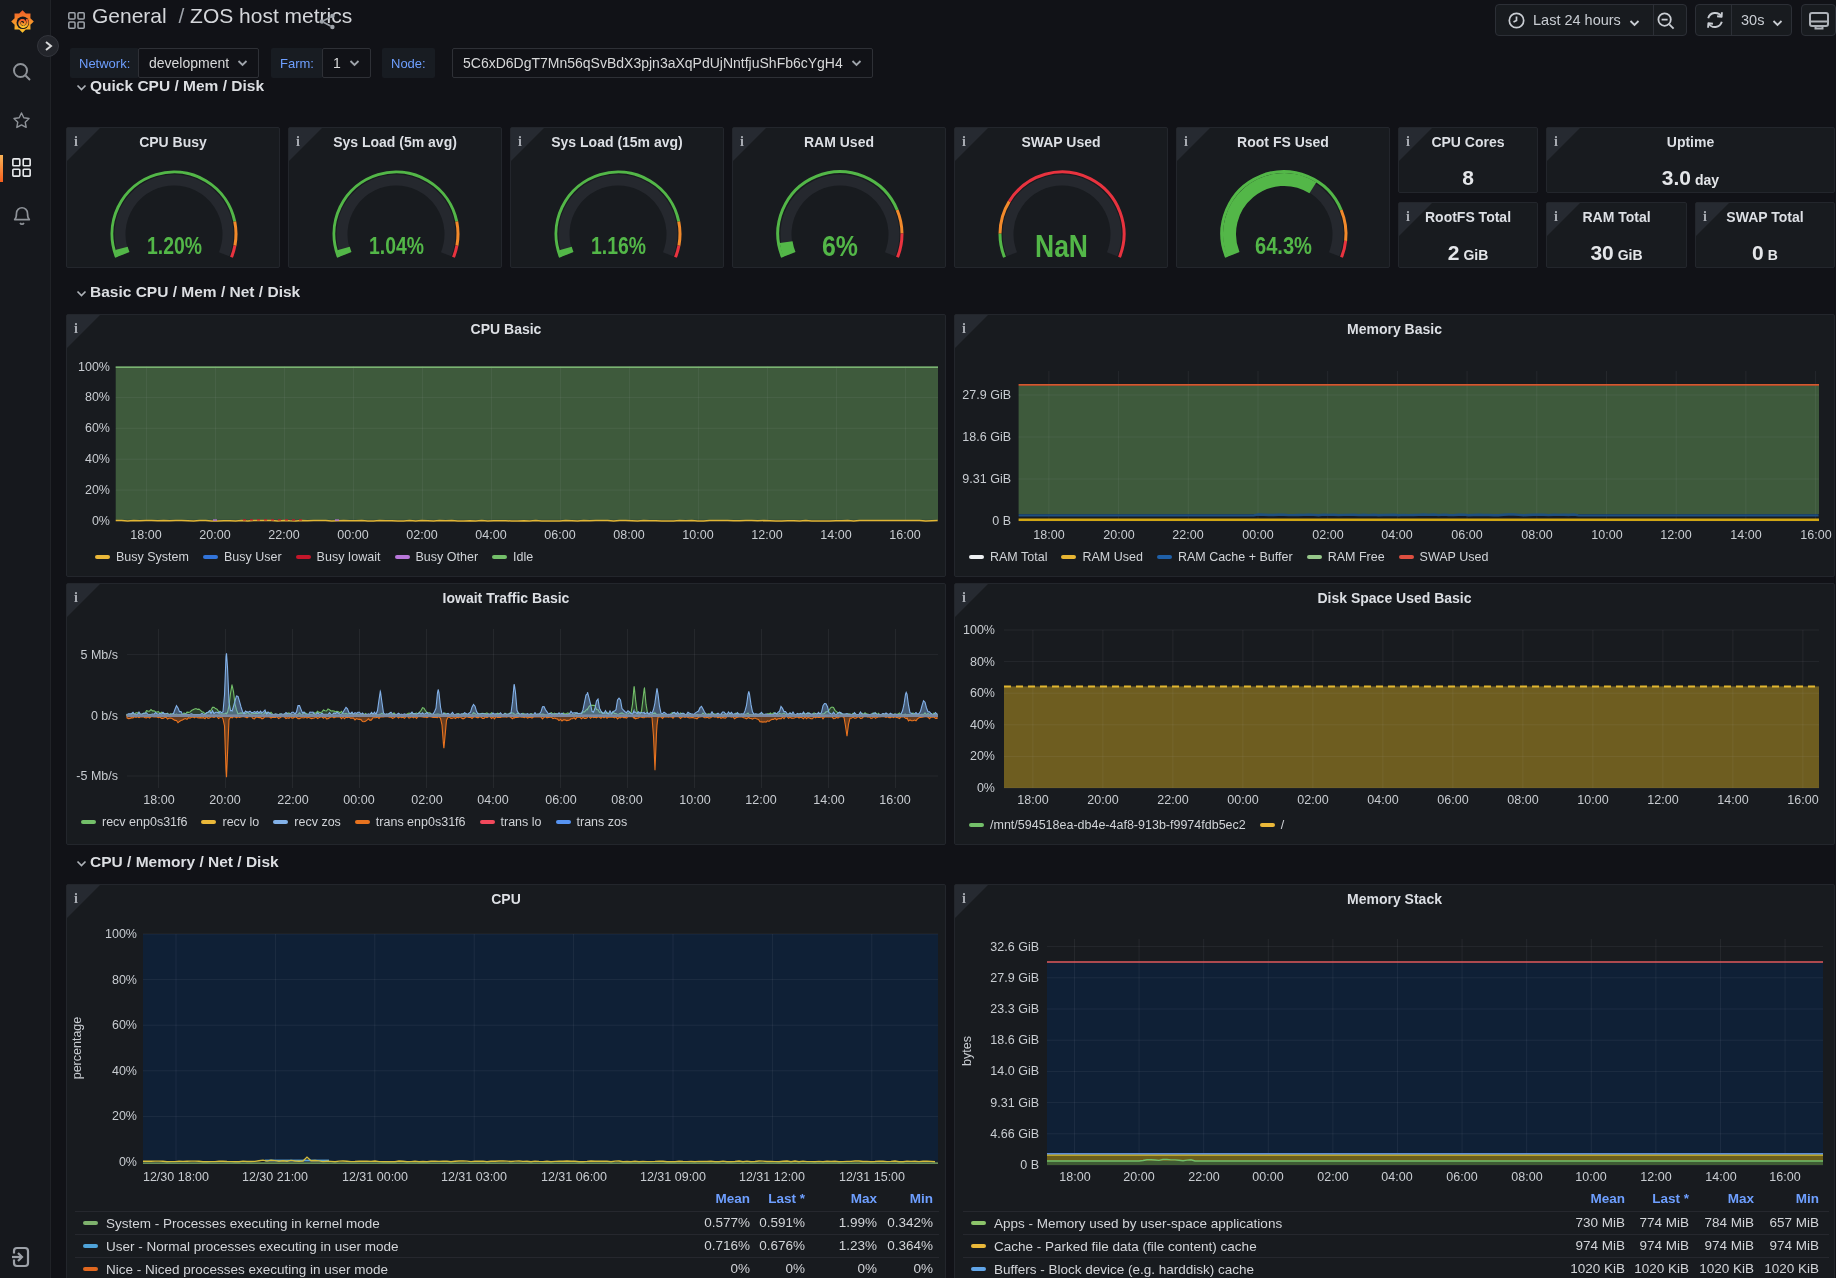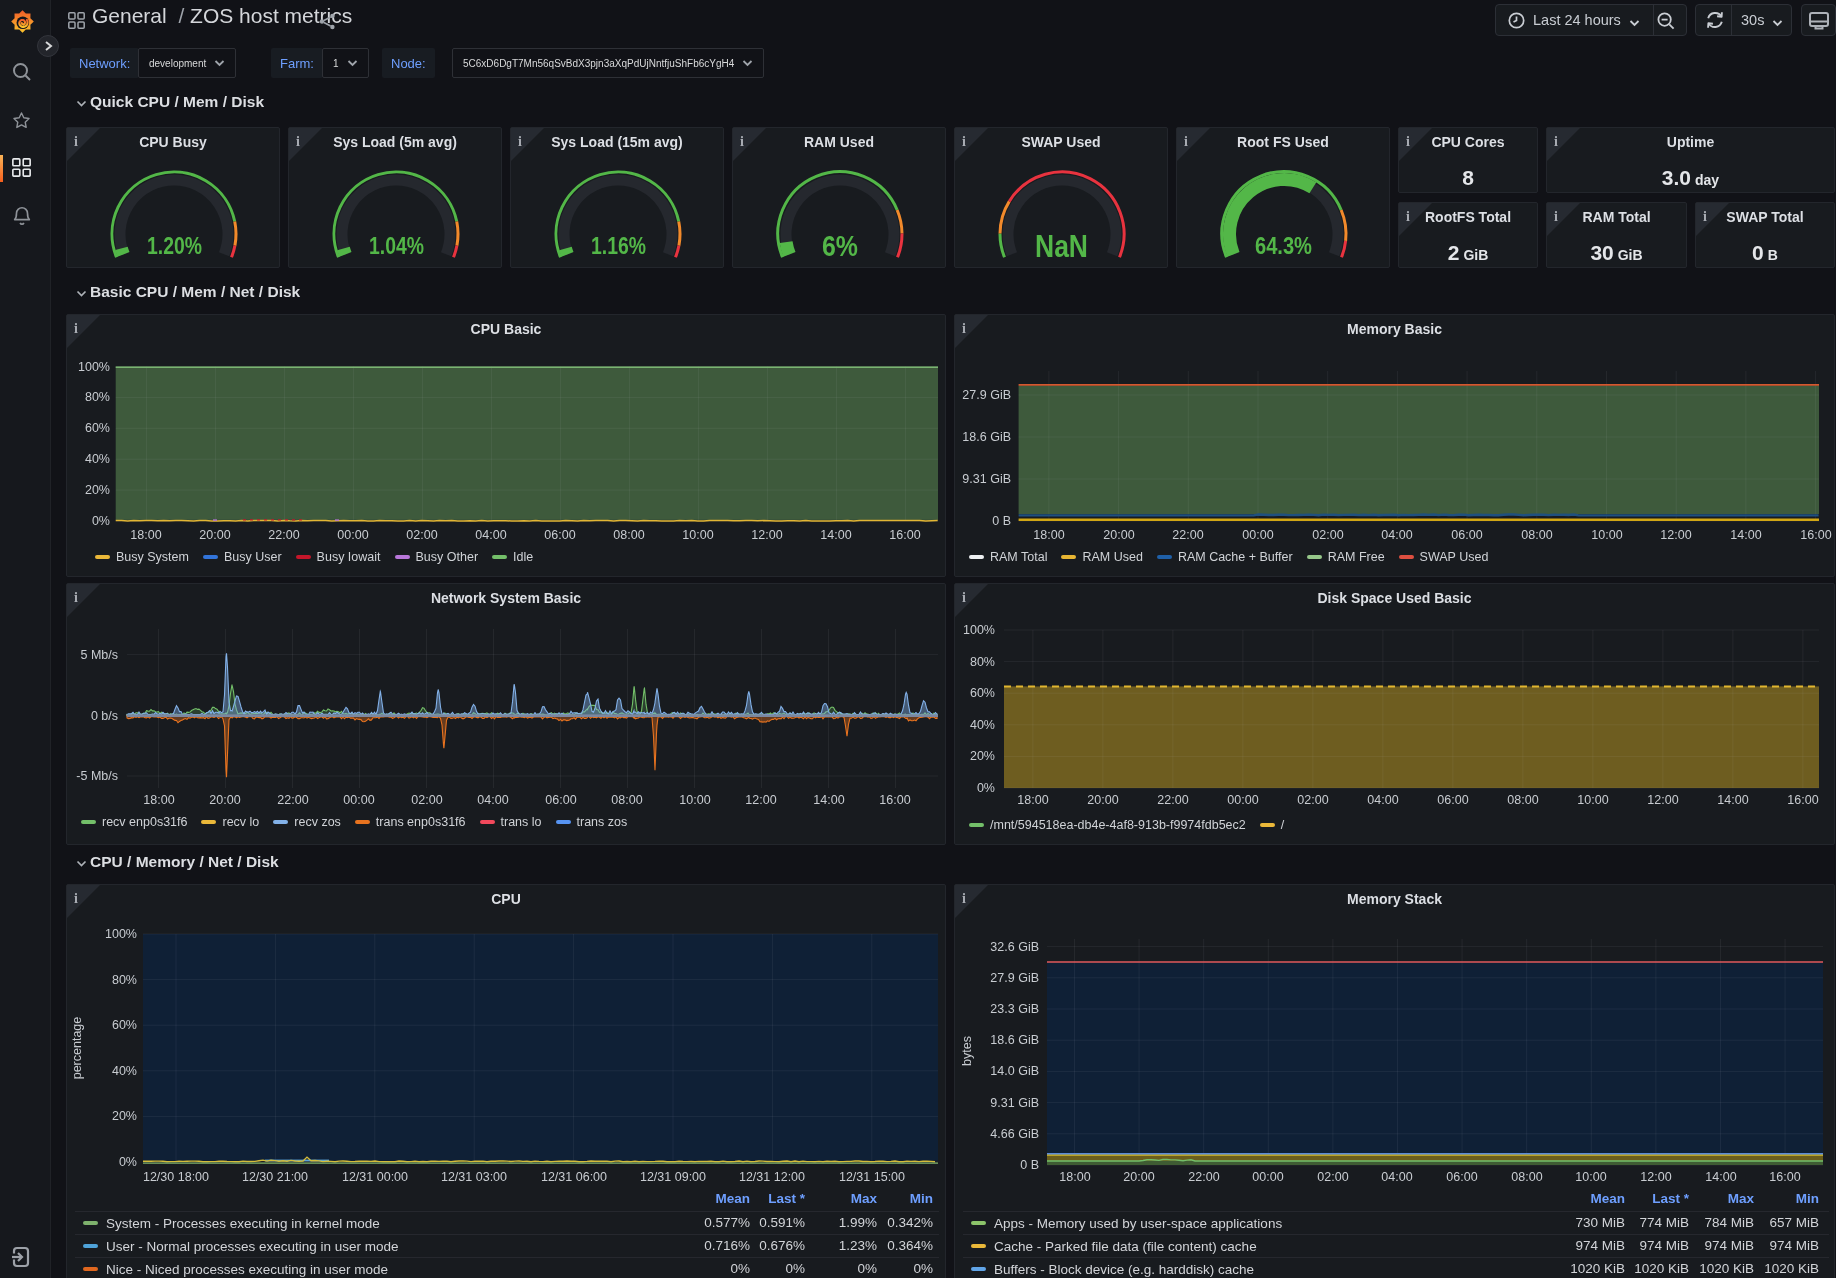--- a/index.html
+++ b/index.html
@@ -18,21 +18,21 @@
 .dash { display:inline-block; width:15px; height:4px; border-radius:2px; margin-right:6px; }
 .ltable { position:absolute; font-size:13.5px; color:#d2d4d8; }
 .lhead { position:relative; height:22px; color:#6e9fff; font-weight:bold; }
 .lrow { position:relative; height:23px; border-top:1px solid #26282e; display:flex; align-items:center; }
 .lrow .dash { margin-left:8px; }
 .lrow .llabel { margin-left:2px; }
 .lrow span[style] { top:3px; }
 .lhead span[style] { top:2px; }
 .chip { position:absolute; height:30px; display:flex; align-items:center; }
 .chiplabel { background:#181c22; color:#6e9fff; font-weight:500; font-size:13px; padding:0 9px; height:30px; display:flex; align-items:center; border-radius:2px; }
-.chipval { border:1px solid #2e3036; color:#d8d9da; font-size:10px; padding:0 10px; height:30px; display:flex; align-items:center; border-radius:2px; }
+.chipval { border:1px solid #2e3036; color:#d8d9da; font-size:14px; padding:0 10px; height:30px; display:flex; align-items:center; border-radius:2px; }
 .chipval .cv { margin-right:8px; }
 .navbtn { position:absolute; top:4px; height:32px; background:#181b1f; border:1px solid #2c2f36; border-radius:4px; display:flex; align-items:center; color:#c9cdd3; font-size:14.5px; font-weight:500; }
 </style></head>
 <body>
 <div id="sidebar"></div>
 
 <svg class="abs" style="left:10px;top:9px" width="25" height="25" viewBox="0 0 25 25">
 <defs>
       <linearGradient id="glg" x1="0" y1="1" x2="0" y2="0">
 <stop offset="0" stop-color="#fcc52c"></stop>
@@ -147,21 +147,21 @@
   </div>
 <div class="chip" style="left:452px;top:48px">
     <span class="chipval">
       <span class="cv">5C6xD6DgT7Mn56qSvBdX3pjn3aXqPdUjNntfjuShFb6cYgH4</span>
       <svg width="11" height="8" viewBox="0 0 11 8">
         <polyline points="1.5,2 5.5,6 9.5,2" stroke="#9fa4ab" stroke-width="1.8" fill="none"></polyline>
       </svg>
     </span>
   </div>
 
-<div class="sechead" style="left:76px;top:93px"><span class="chev"><svg width="11" height="7" viewBox="0 0 11 7">
+<div class="sechead" style="left:76px;top:77px"><span class="chev"><svg width="11" height="7" viewBox="0 0 11 7">
         <polyline points="1.5,1.5 5.5,5.5 9.5,1.5" stroke="#aeb2b8" stroke-width="1.7" fill="none"></polyline>
       </svg></span>Quick CPU / Mem / Disk</div>
 <div class="sechead" style="left:76px;top:283px"><span class="chev"><svg width="11" height="7" viewBox="0 0 11 7">
         <polyline points="1.5,1.5 5.5,5.5 9.5,1.5" stroke="#aeb2b8" stroke-width="1.7" fill="none"></polyline>
       </svg></span>Basic CPU / Mem / Net / Disk</div>
 <div class="sechead" style="left:76px;top:853px"><span class="chev"><svg width="11" height="7" viewBox="0 0 11 7">
         <polyline points="1.5,1.5 5.5,5.5 9.5,1.5" stroke="#aeb2b8" stroke-width="1.7" fill="none"></polyline>
       </svg></span>CPU / Memory / Net / Disk</div>
 
 <div class="panel" style="left:66px;top:127px;width:214px;height:141px">
@@ -409,21 +409,21 @@
       <span class="litem"><span class="dash" style="background:#1f60a8"></span>RAM Cache + Buffer</span>
       <span class="litem"><span class="dash" style="background:#96c78a"></span>RAM Free</span>
       <span class="litem"><span class="dash" style="background:#DD4F40"></span>SWAP Used</span>
     </div>
   </div>
 <div class="panel" style="left:66px;top:583px;width:880px;height:262px">
 <svg class="icorner" width="33" height="33" viewBox="0 0 33 33">
       <polygon points="0,0 33,0 0,33" fill="#262a31"></polygon>
       <text x="7" y="18" font-size="14" font-weight="bold" font-family="Liberation Serif, serif" fill="#a8acb3">i</text>
     </svg>
-    <div class="ptitle">Network System Basic</div>
+    <div class="ptitle">Iowait Traffic Basic</div>
     <svg width="880" height="262" style="position:absolute;left:0;top:0">
 <line x1="91.5" y1="45" x2="91.5" y2="204" stroke="rgba(210,215,225,0.07)" stroke-width="1"></line>
       <line x1="158.5" y1="45" x2="158.5" y2="204" stroke="rgba(210,215,225,0.07)" stroke-width="1"></line>
       <line x1="225.5" y1="45" x2="225.5" y2="204" stroke="rgba(210,215,225,0.07)" stroke-width="1"></line>
       <line x1="292.5" y1="45" x2="292.5" y2="204" stroke="rgba(210,215,225,0.07)" stroke-width="1"></line>
       <line x1="359.5" y1="45" x2="359.5" y2="204" stroke="rgba(210,215,225,0.07)" stroke-width="1"></line>
       <line x1="426.5" y1="45" x2="426.5" y2="204" stroke="rgba(210,215,225,0.07)" stroke-width="1"></line>
       <line x1="493.5" y1="45" x2="493.5" y2="204" stroke="rgba(210,215,225,0.07)" stroke-width="1"></line>
       <line x1="560.5" y1="45" x2="560.5" y2="204" stroke="rgba(210,215,225,0.07)" stroke-width="1"></line>
       <line x1="627.5" y1="45" x2="627.5" y2="204" stroke="rgba(210,215,225,0.07)" stroke-width="1"></line>

